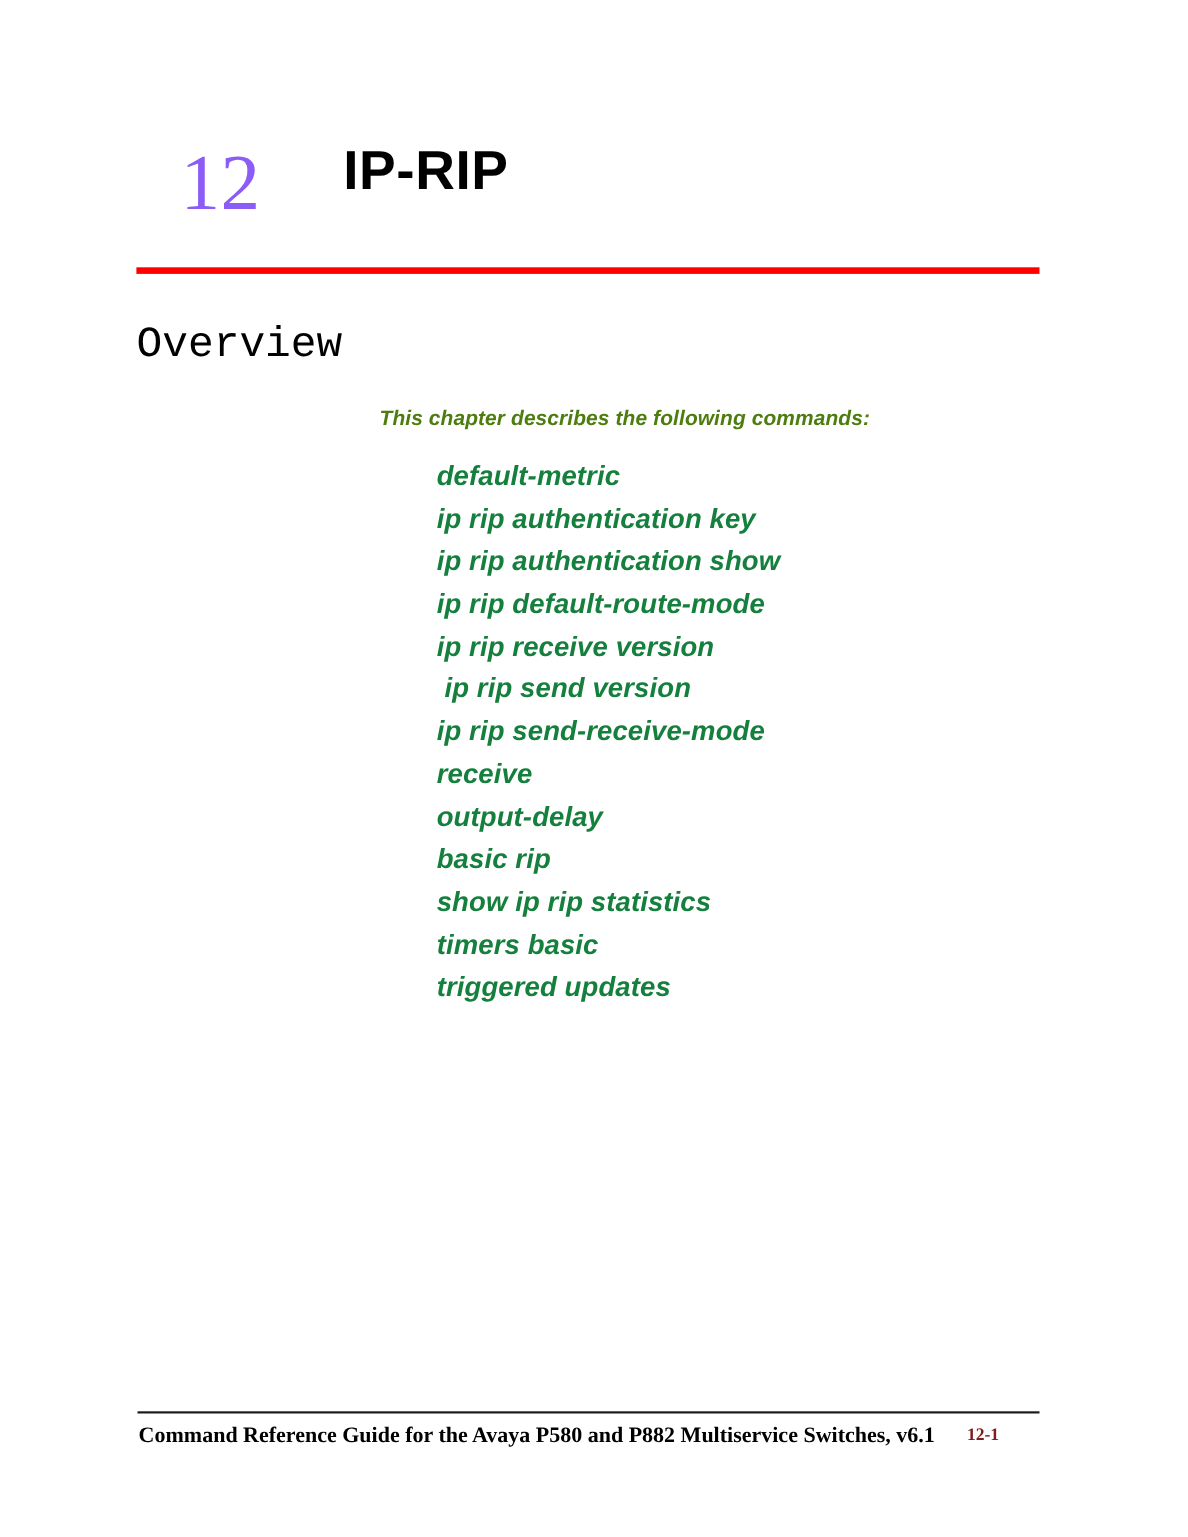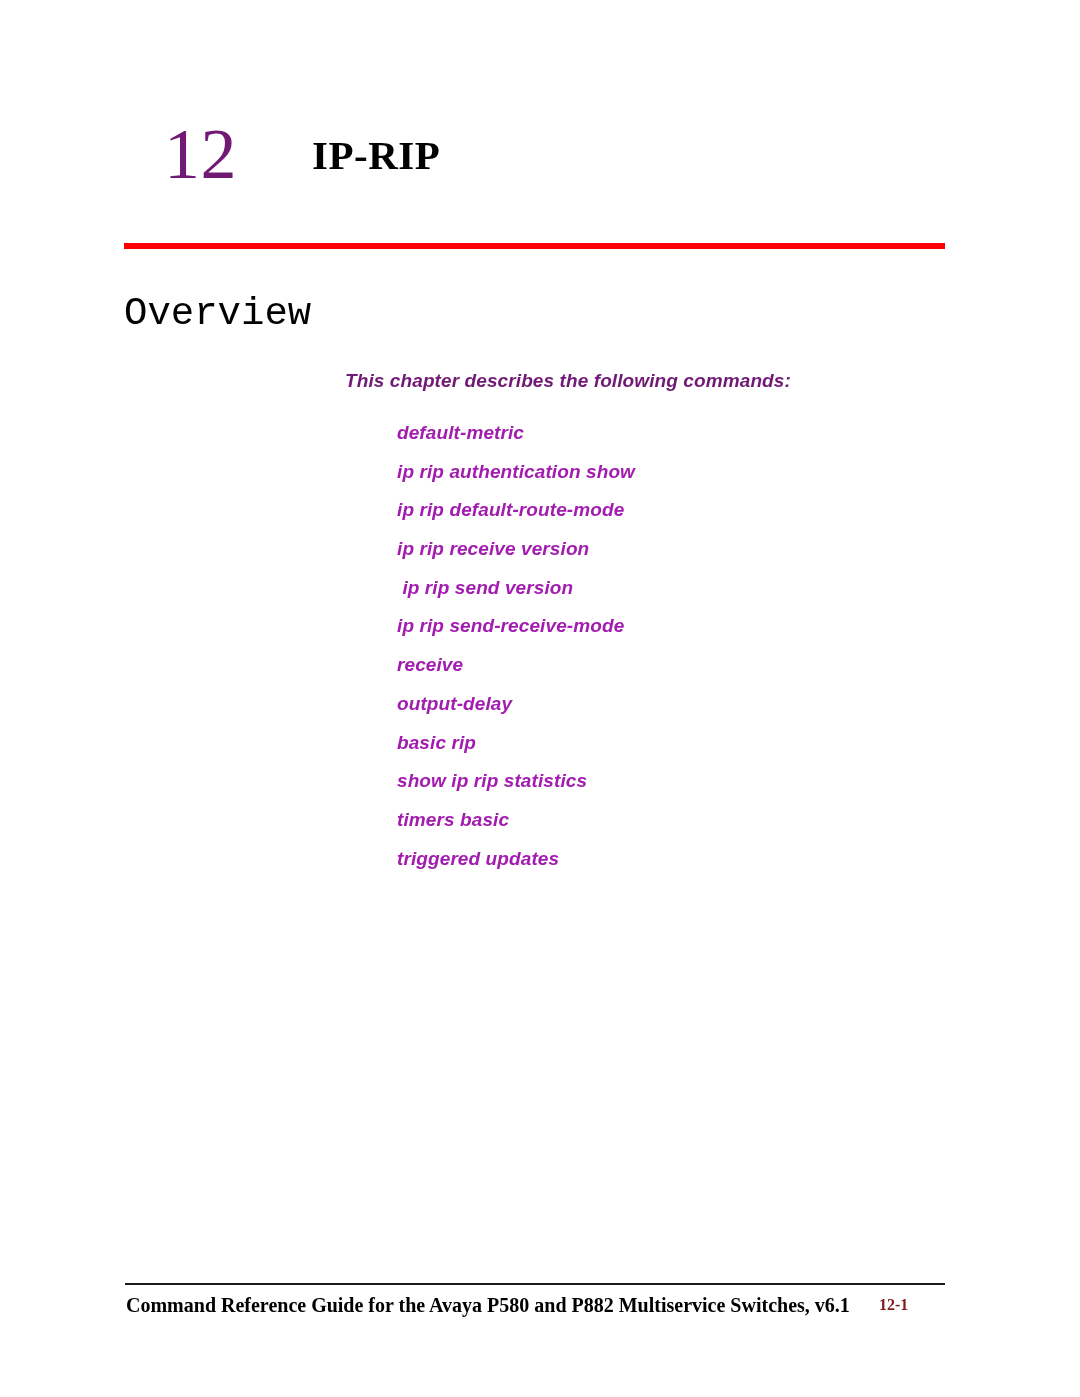--- a/index.html
+++ b/index.html
@@ -22,35 +22,35 @@
     position: absolute;
     left: 124px;
     top: 108px;
     width: 824px;
     height: 100px;
   }
 
   .chapter-number {
     position: absolute;
     left: 40px;
-    top: 0px;
+    top: 12px;
     font-family: "Liberation Serif", "DejaVu Serif", serif;
     font-size: 72px;
     font-weight: 400;
-    color: #701a75;
+    color: #8b5cf6;
     line-height: 92px;
     letter-spacing: 0.5px;
   }
 
   .chapter-title {
     position: absolute;
     left: 188px;
     top: 23px;
-    font-family: Liberation Serif, serif;
-    font-size: 41px;
+    font-family: Liberation Sans, sans-serif;
+    font-size: 50px;
     font-weight: 700;
     color: #000000;
     line-height: 48px;
     letter-spacing: 0.5px;
     text-align: center;
   }
 
   
   .red-rule {
     position: absolute;
@@ -75,42 +75,42 @@
 
   
   .intro-line {
     position: absolute;
     left: 345px;
     top: 368px;
     font-family: "Liberation Sans", "DejaVu Sans", sans-serif;
     font-size: 19px;
     font-weight: 700;
     font-style: italic;
-    color: #701a75;
+    color: #4d7c0f;
     line-height: 26px;
     letter-spacing: 0.1px;
   }
 
   
   .command-list {
     position: absolute;
     left: 397px;
     top: 420px;
     width: 560px;
     list-style: none;
     margin: 0;
     padding: 0;
   }
 
   .command-item {
     font-family: "Liberation Sans", "DejaVu Sans", sans-serif;
-    font-size: 19px;
+    font-size: 25px;
     font-weight: 700;
     font-style: italic;
-    color: #a21caf;
+    color: #15803d;
     height: 38.7px;
     line-height: 26px;
     white-space: pre;
     letter-spacing: 0.1px;
   }
 
   
   .footer-rule {
     position: absolute;
     left: 125px;
@@ -153,20 +153,21 @@
   </div>
 
   <div class="red-rule"></div>
 
   <div class="overview-heading">Overview</div>
 
   <div class="intro-line">This chapter describes the following commands:</div>
 
   <ul class="command-list">
     <li class="command-item">default-metric</li>
+    <li class="command-item">ip rip authentication key</li>
     <li class="command-item">ip rip authentication show</li>
     <li class="command-item">ip rip default-route-mode</li>
     <li class="command-item">ip rip receive version</li>
     <li class="command-item"> ip rip send version</li>
     <li class="command-item">ip rip send-receive-mode</li>
     <li class="command-item">receive</li>
     <li class="command-item">output-delay</li>
     <li class="command-item">basic rip</li>
     <li class="command-item">show ip rip statistics</li>
     <li class="command-item">timers basic</li>

